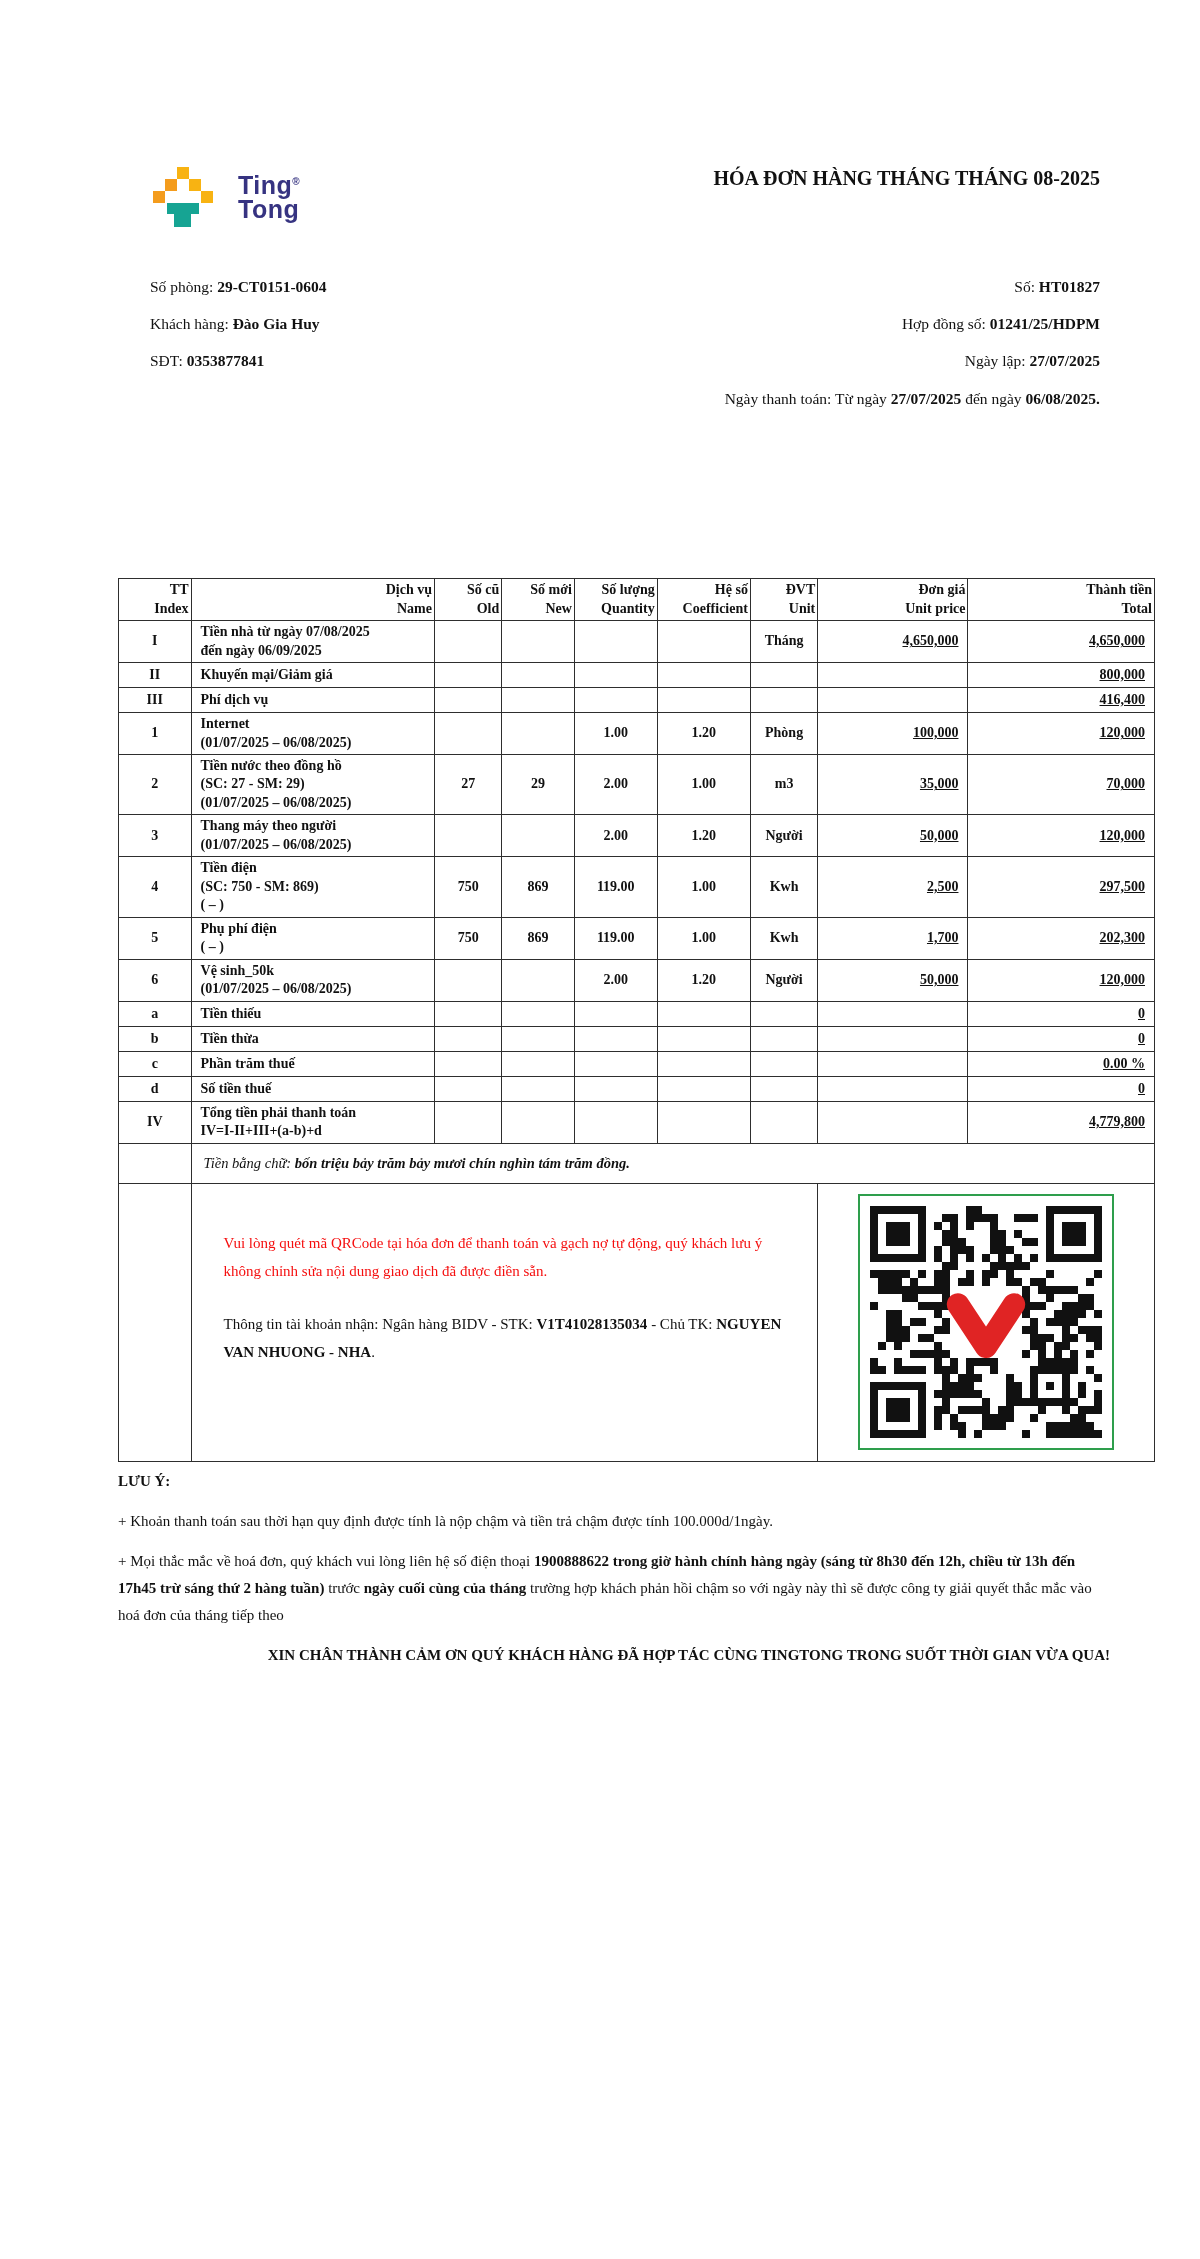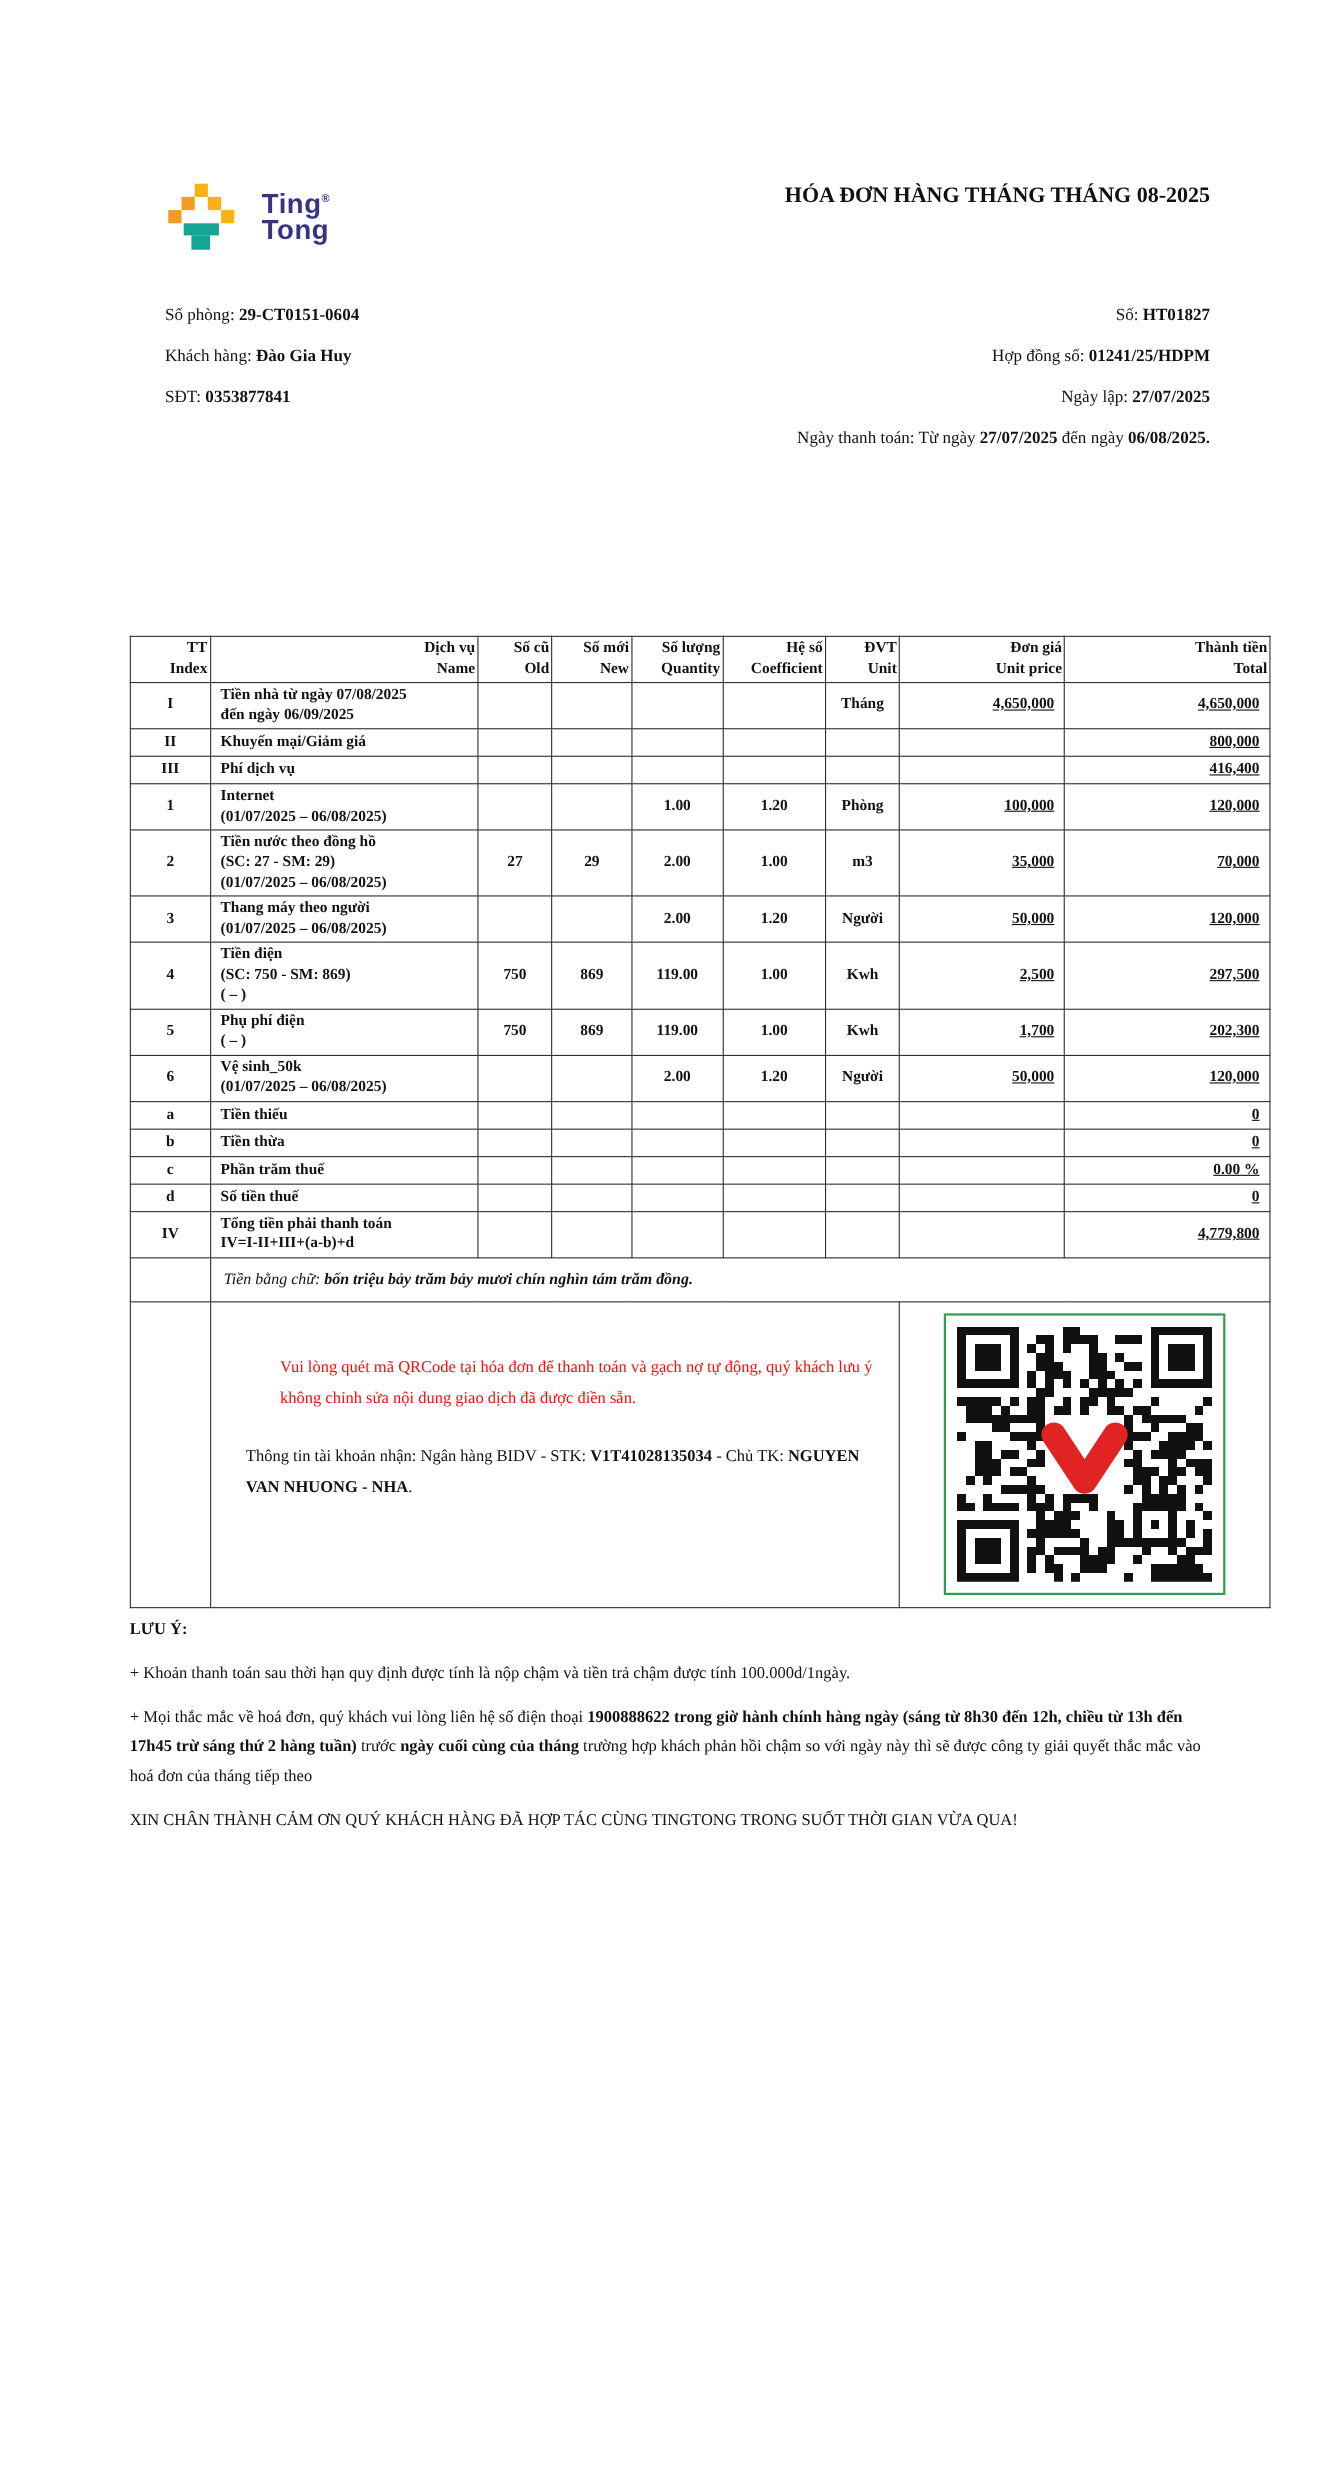--- a/index.html
+++ b/index.html
@@ -40,31 +40,31 @@
   td,th{border:1.5px solid var(--border);font-size:14px;font-weight:bold;line-height:1.32;vertical-align:middle;overflow:hidden;}
   thead th{text-align:right;height:42px;padding:2px 2px;}
   .td-center{text-align:center;padding:2px 2px;}
   .td-right{text-align:right;padding:2px 9px 2px 2px;text-decoration:underline;}
   .td-name{text-align:left;padding:2px 4px 2px 9px;}
   .row-words{height:40px;}
   .words-cell{font-weight:normal;font-style:italic;text-align:left;padding:2px 4px 2px 12px;font-size:14.5px;}
   .words-cell b{font-weight:bold;}
   .row-qr{height:278px;}
   .pay-cell{vertical-align:top;text-align:left;padding:46px 14px 10px 32px;font-weight:normal;font-size:15px;line-height:1.85;}
-  .pay-red{color:var(--c-red);margin-bottom:26px;margin-left:31px;}
+  .pay-red{color:var(--c-red);margin-bottom:26px;}
   .pay-bank b{font-weight:bold;}
   .qr-cell{text-align:center;vertical-align:middle;padding:4px;}
   .qr-box{display:inline-block;border:2px solid var(--c-green);background:#fff;padding:10px;line-height:0;}
 
   
   .notes{position:absolute;left:118px;top:1468px;width:992px;font-size:15px;line-height:1.8;}
   .notes .hd{font-weight:bold;margin-bottom:13px;}
   .notes p{margin-bottom:13px;}
   .notes .b1{font-weight:normal;}
-  .notes .closing{font-weight:normal;margin-bottom:16px;}
+  .notes .closing{font-weight:bold;margin-bottom:16px;text-align:right;}
 </style>
 </head>
 <body>
 
 <div class="page">
 
   <div class="logo">
     <div class="logo-icon">
       <div class="sq sq1"></div>
       <div class="sq sq2"></div>

